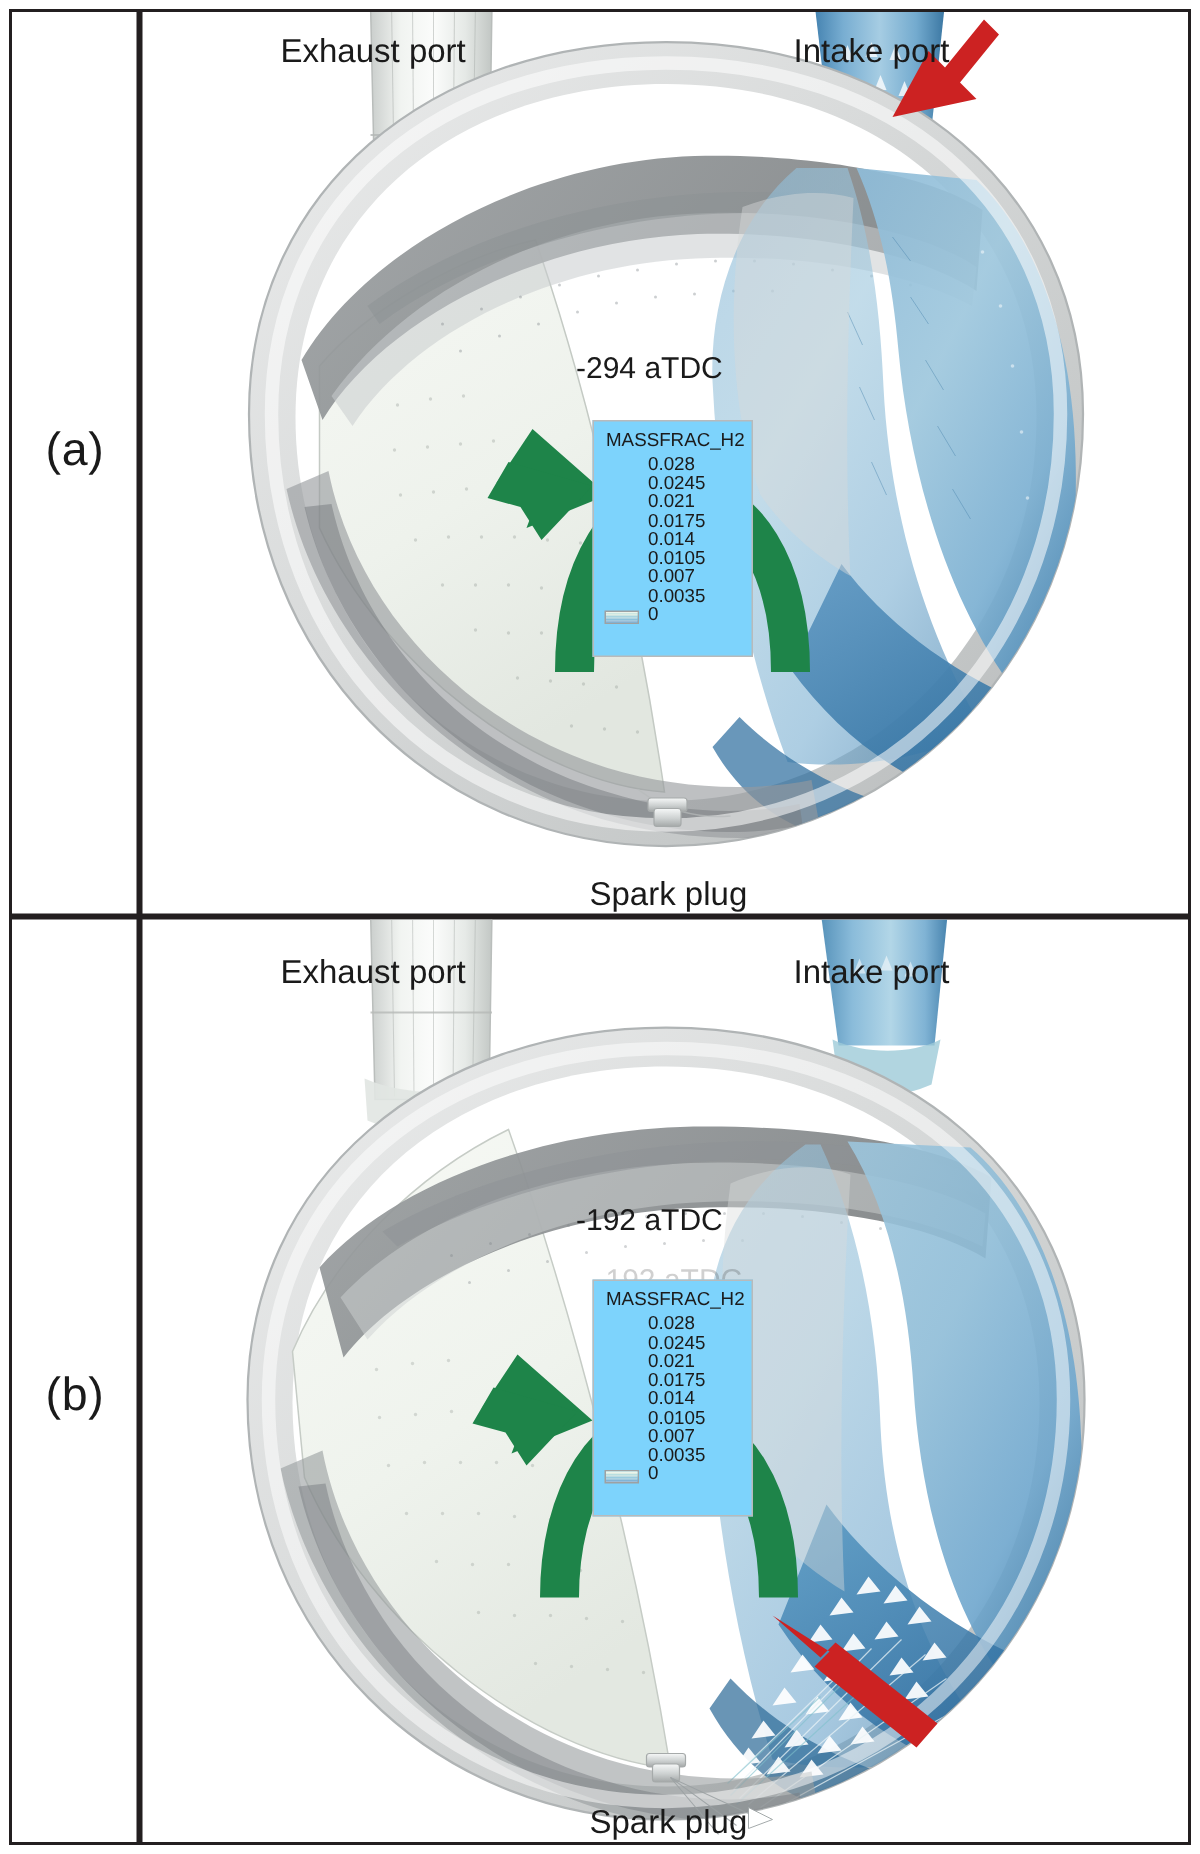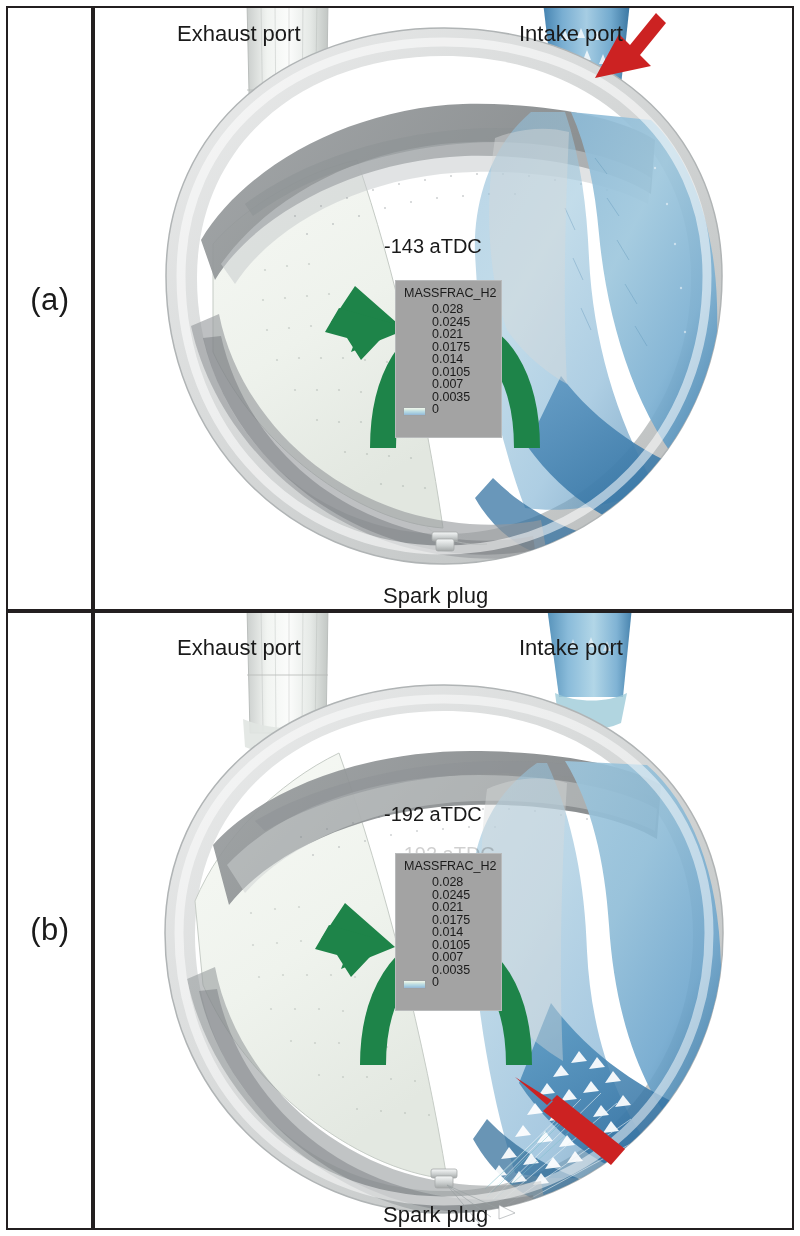--- a/index.html
+++ b/index.html
@@ -71,38 +71,39 @@
     position: absolute;
     inset: 0;
   }
 
   
   .anno {
     position: absolute;
     font-size: 22px;
     color: #1a1a1a;
     white-space: nowrap;
+    margin-left: 10px;
   }
   .anno-crank {
     position: absolute;
     font-size: 20px;
     color: #1a1a1a;
     white-space: nowrap;
   }
   .ghost-text {
     position: absolute;
     font-size: 20px;
     color: rgba(40,40,40,.22);
     white-space: nowrap;
   }
 
   
   .legend {
     position: absolute;
-    background: #a3a3a3;
+    background: #7dd3fc;
     border: 1px solid #b8babb;
     box-sizing: border-box;
     padding: 5px 22px 6px 7px;
   }
   .legend-title {
     font-size: 12.5px;
     color: #1b1b1b;
     margin: 0 0 3px 1px;
     white-space: nowrap;
   }
@@ -352,21 +353,21 @@
         <g>
           <path d="M288,440 C288,370 318,322 360,322 C402,322 432,370 432,440" fill="none" stroke="#1e8449" stroke-width="26" stroke-linecap="butt"></path>
           <polygon points="260,278 310,322 256,344 268,312 236,314" fill="#1e8449"></polygon>
           <polygon points="244,300 300,316 266,352 252,330 230,324" fill="#1e8449"></polygon>
         </g>
       </svg>
 
       <div class="anno" style="left:82px; top:13px;">Exhaust port</div>
       <div class="anno" style="left:424px; top:13px;">Intake port</div>
       <div class="anno" style="left:288px; top:575px;">Spark plug</div>
-      <div class="anno-crank" style="left:289px; top:227px;">-143 aTDC</div>
+      <div class="anno-crank" style="left:289px; top:227px;">-294 aTDC</div>
 
       <div class="legend" style="left:300px; top:272px; width:107px; height:158px;">
         <div class="legend-title">MASSFRAC_H2</div>
         <div class="legend-body">
           <div class="legend-bar">
               <div class="legend-swatch" style="background: rgb(233, 242, 229);"></div>
               <div class="legend-swatch" style="background: rgb(210, 230, 210);"></div>
               <div class="legend-swatch" style="background: rgb(178, 215, 196);"></div>
               <div class="legend-swatch" style="background: rgb(140, 196, 191);"></div>
               <div class="legend-swatch" style="background: rgb(104, 176, 192);"></div>

